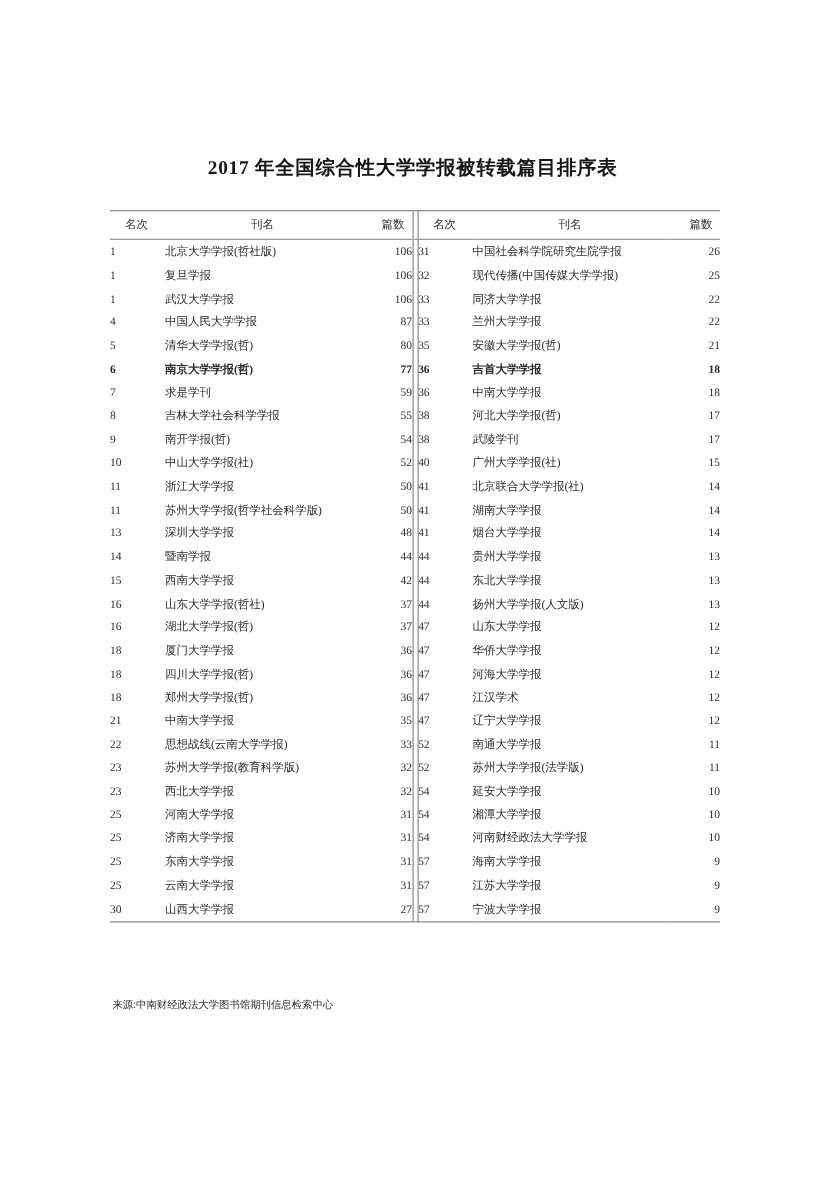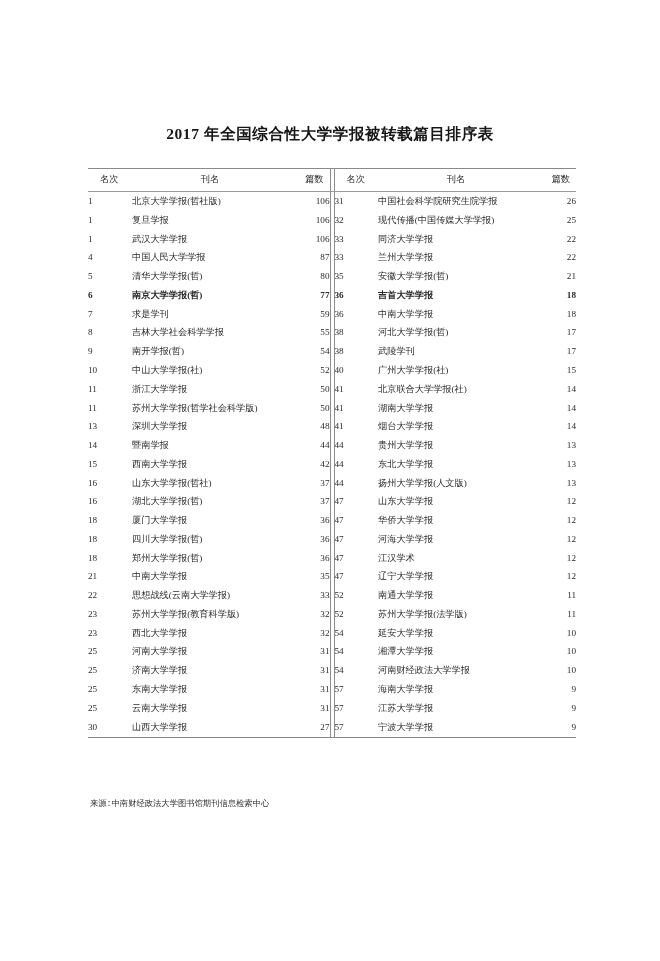--- a/index.html
+++ b/index.html
@@ -99,21 +99,21 @@
     font-weight: 700;
     color: #000;
   }
 
   .source-note {
     position: absolute;
     top: 798px;
     left: 90px;
     font-size: 8.3px;
     color: #2d2d2d;
-    font-family: Liberation Mono, monospace;
+    font-family: Liberation Sans, sans-serif;
     white-space: nowrap;
   }
 </style>
 </head>
 <body>
 
 <div class="page">
 
   <div class="doc-title">2017 年全国综合性大学学报被转载篇目排序表</div>
 

